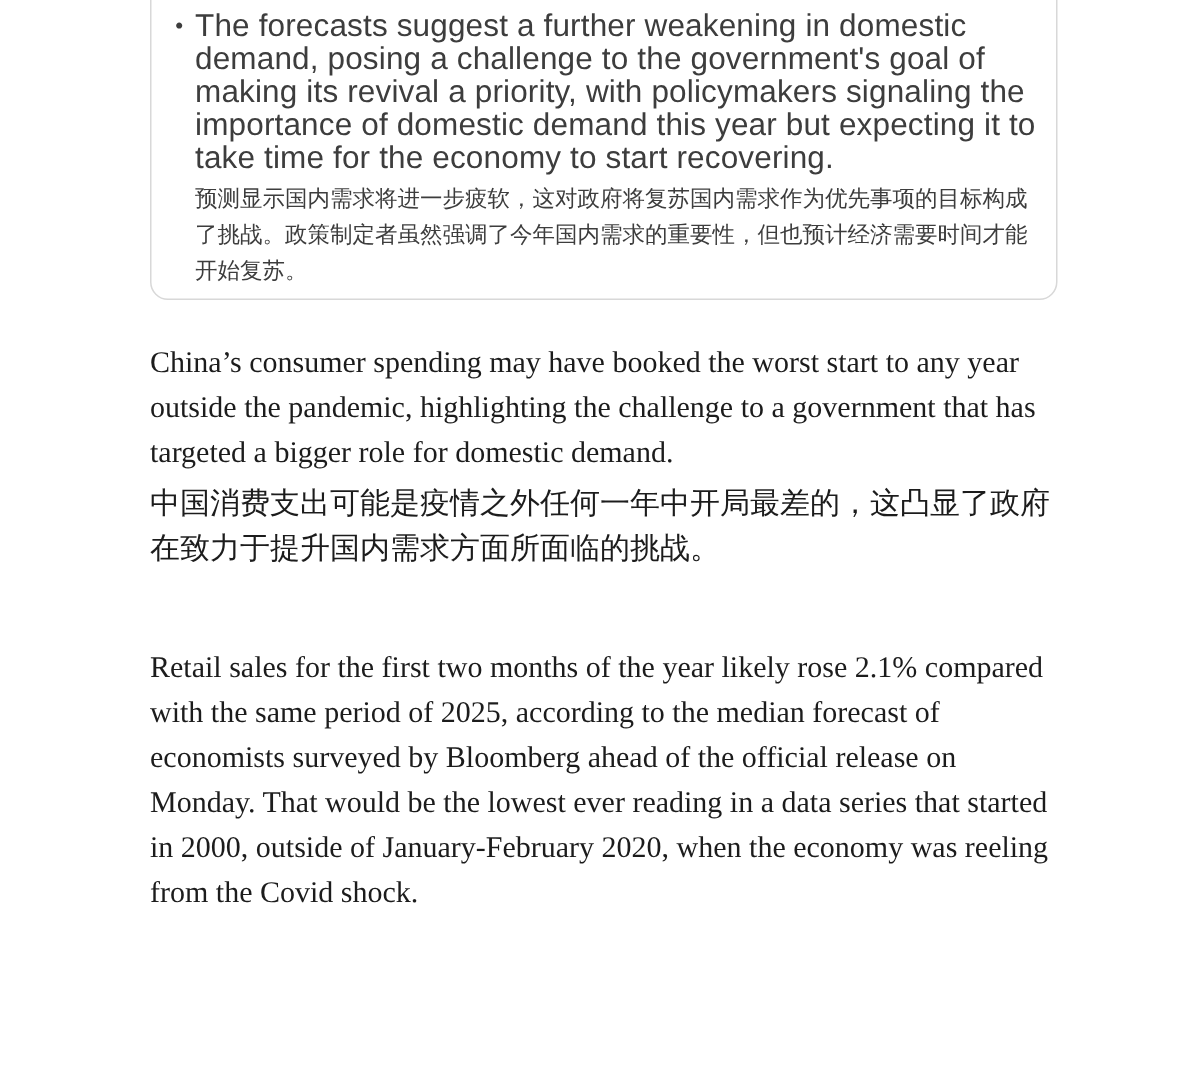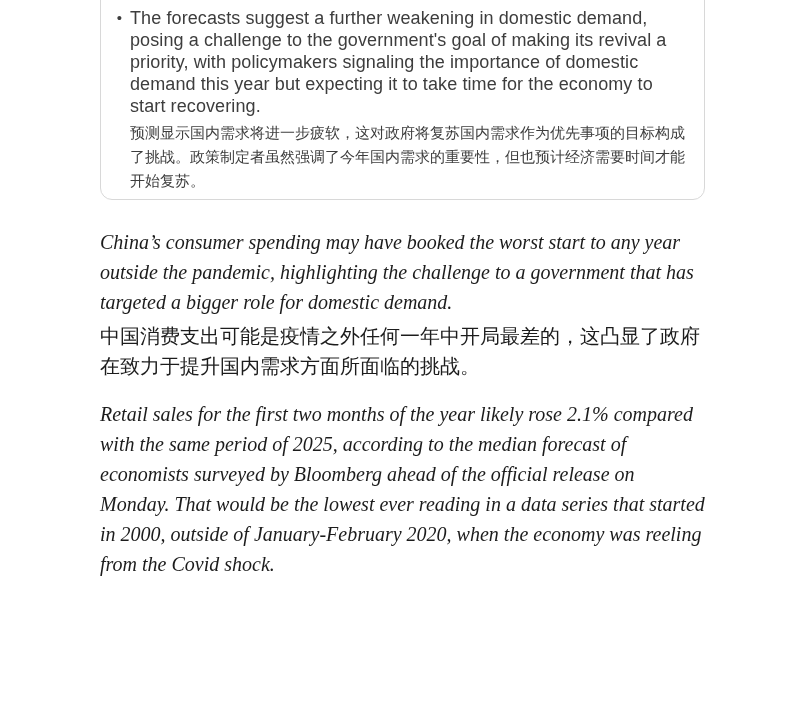--- a/index.html
+++ b/index.html
@@ -39,45 +39,44 @@
   }
   .callout-bullet {
     flex: none;
     width: 21px;
     text-align: center;
     font-size: 15px;
     line-height: 22px;
   }
   .callout-en {
     margin: 0;
-    font-size: 18px;
+    font-size: 21px;
     line-height: 22px;
     letter-spacing: 0.1px;
   }
   .callout-zh {
     margin: 4px 0 0 21px;
     font-size: 15px;
     line-height: 24px;
   }
   
   .para-group {
     margin-top: 27px;
   }
   .para-group + .para-group {
-    margin-top: 18px;
+    margin-top: 49px;
   }
   .para {
     margin: 0;
     color: var(--body-text, #1c1c1c);
   }
   .para.en {
     font-family: "Liberation Serif", serif;
     font-size: 20px;
     line-height: 30px;
-    font-style: italic;
   }
   .para.zh {
     font-family: Liberation Serif, serif;
     font-size: 20px;
     line-height: 30px;
     margin-top: 4px;
   }
 </style>
 </head>
 <body>

